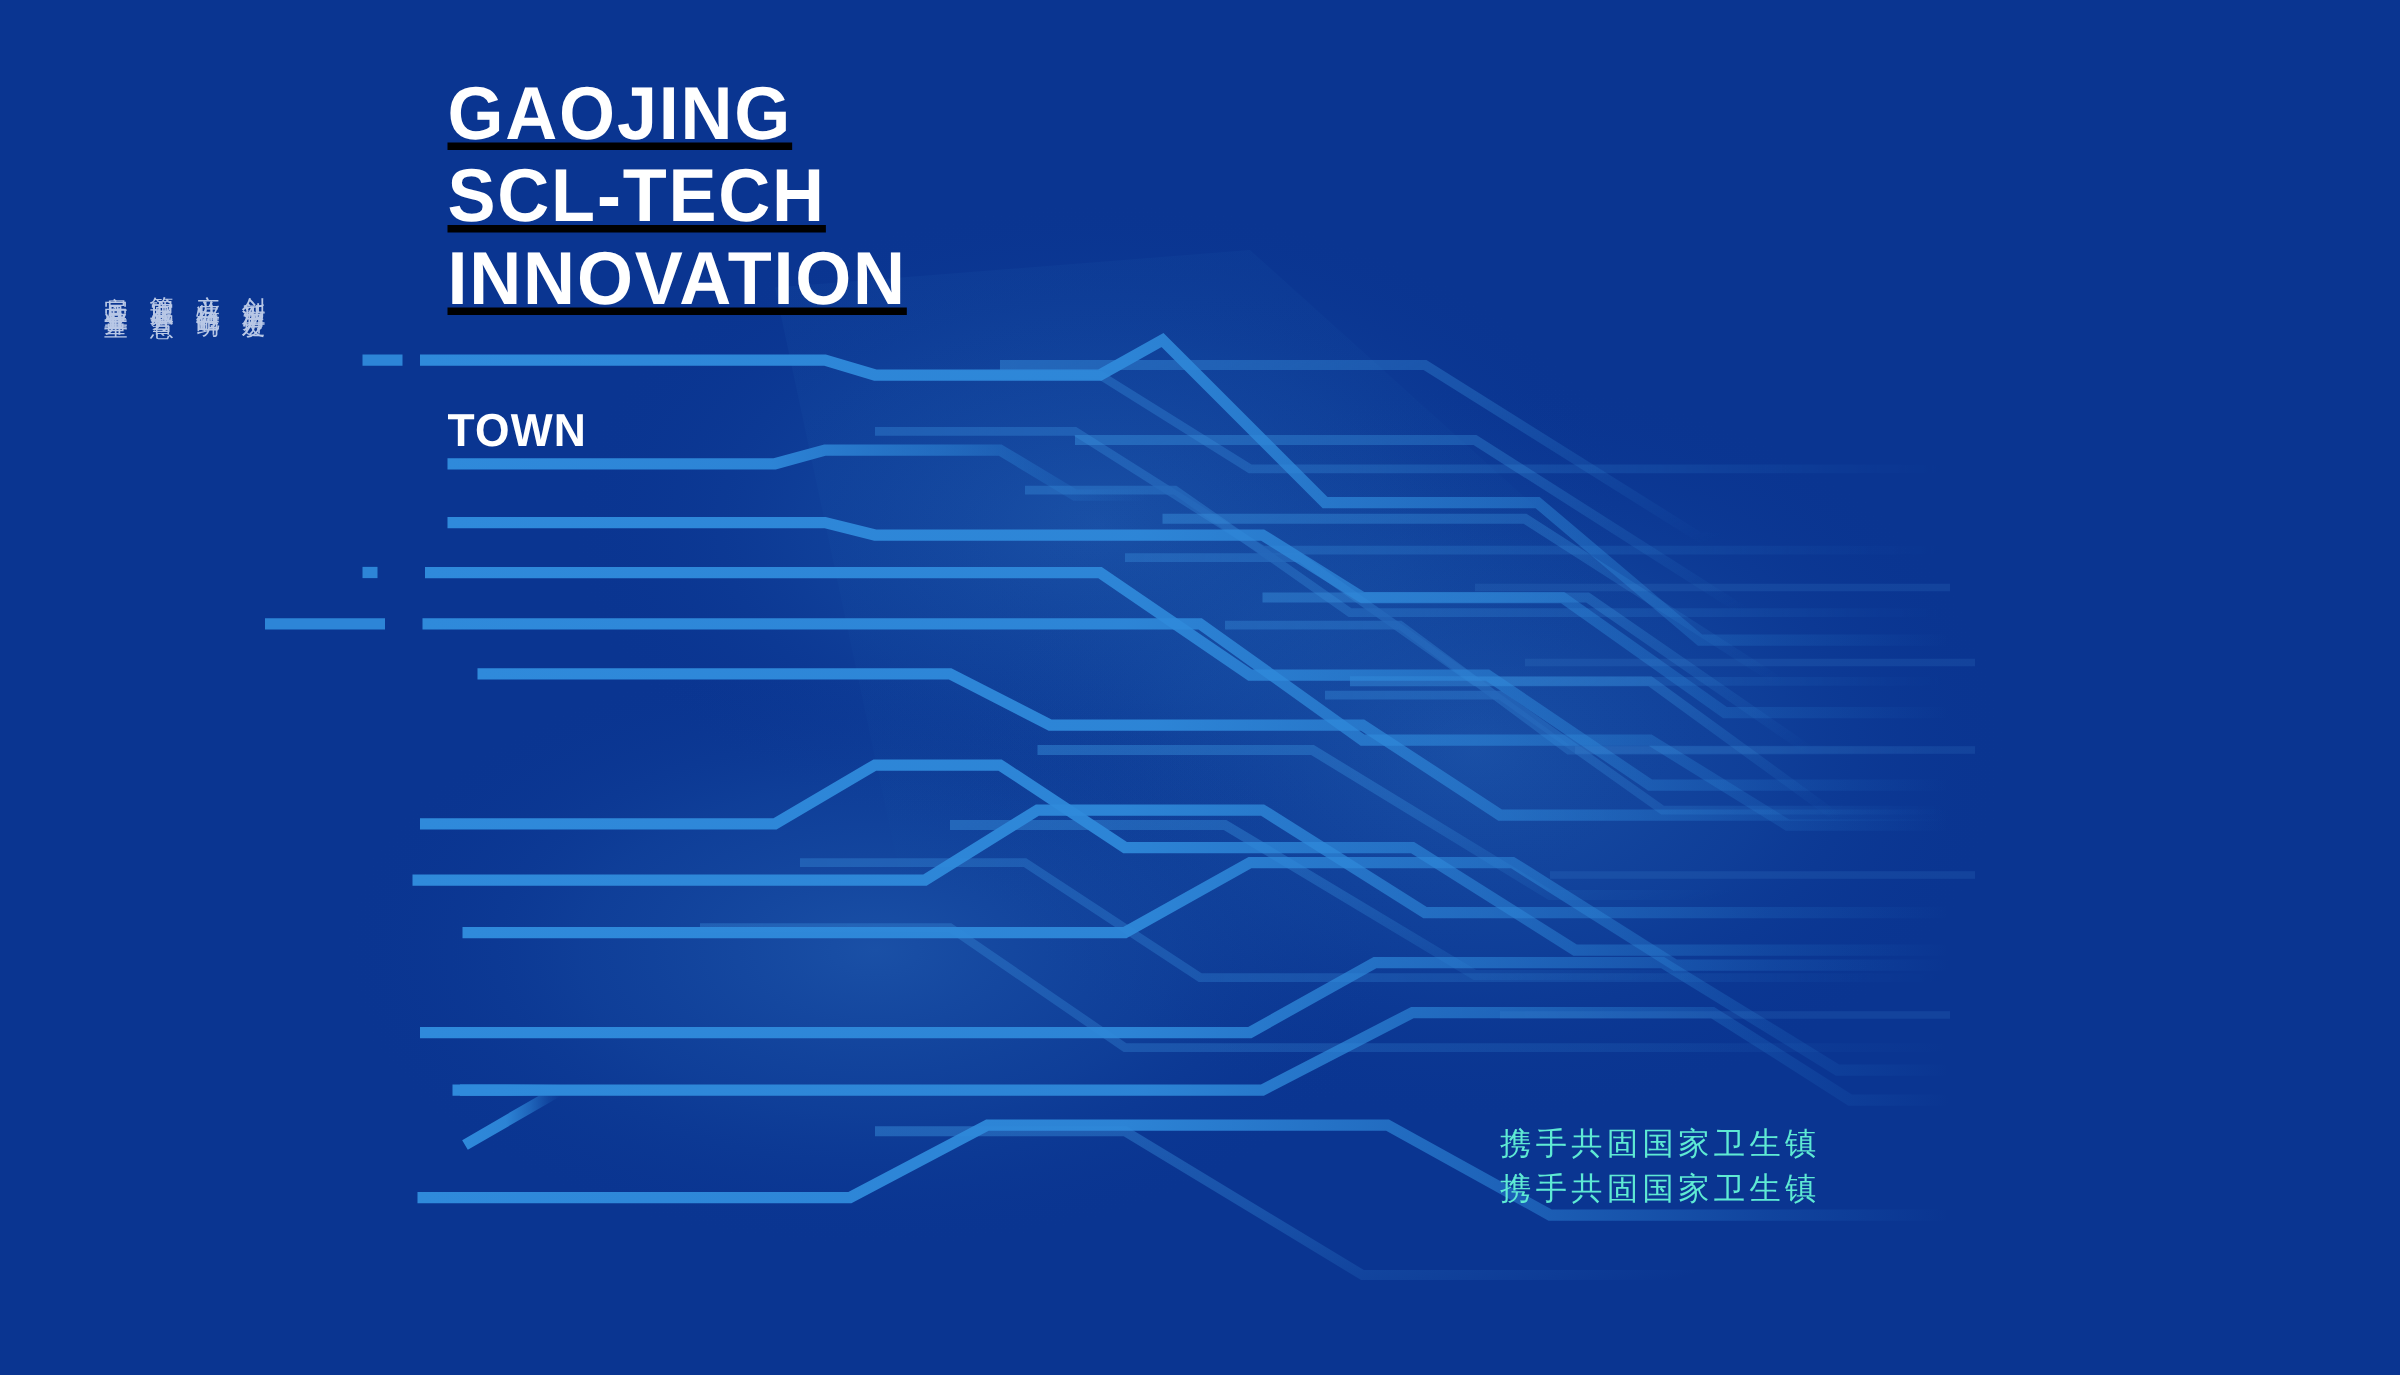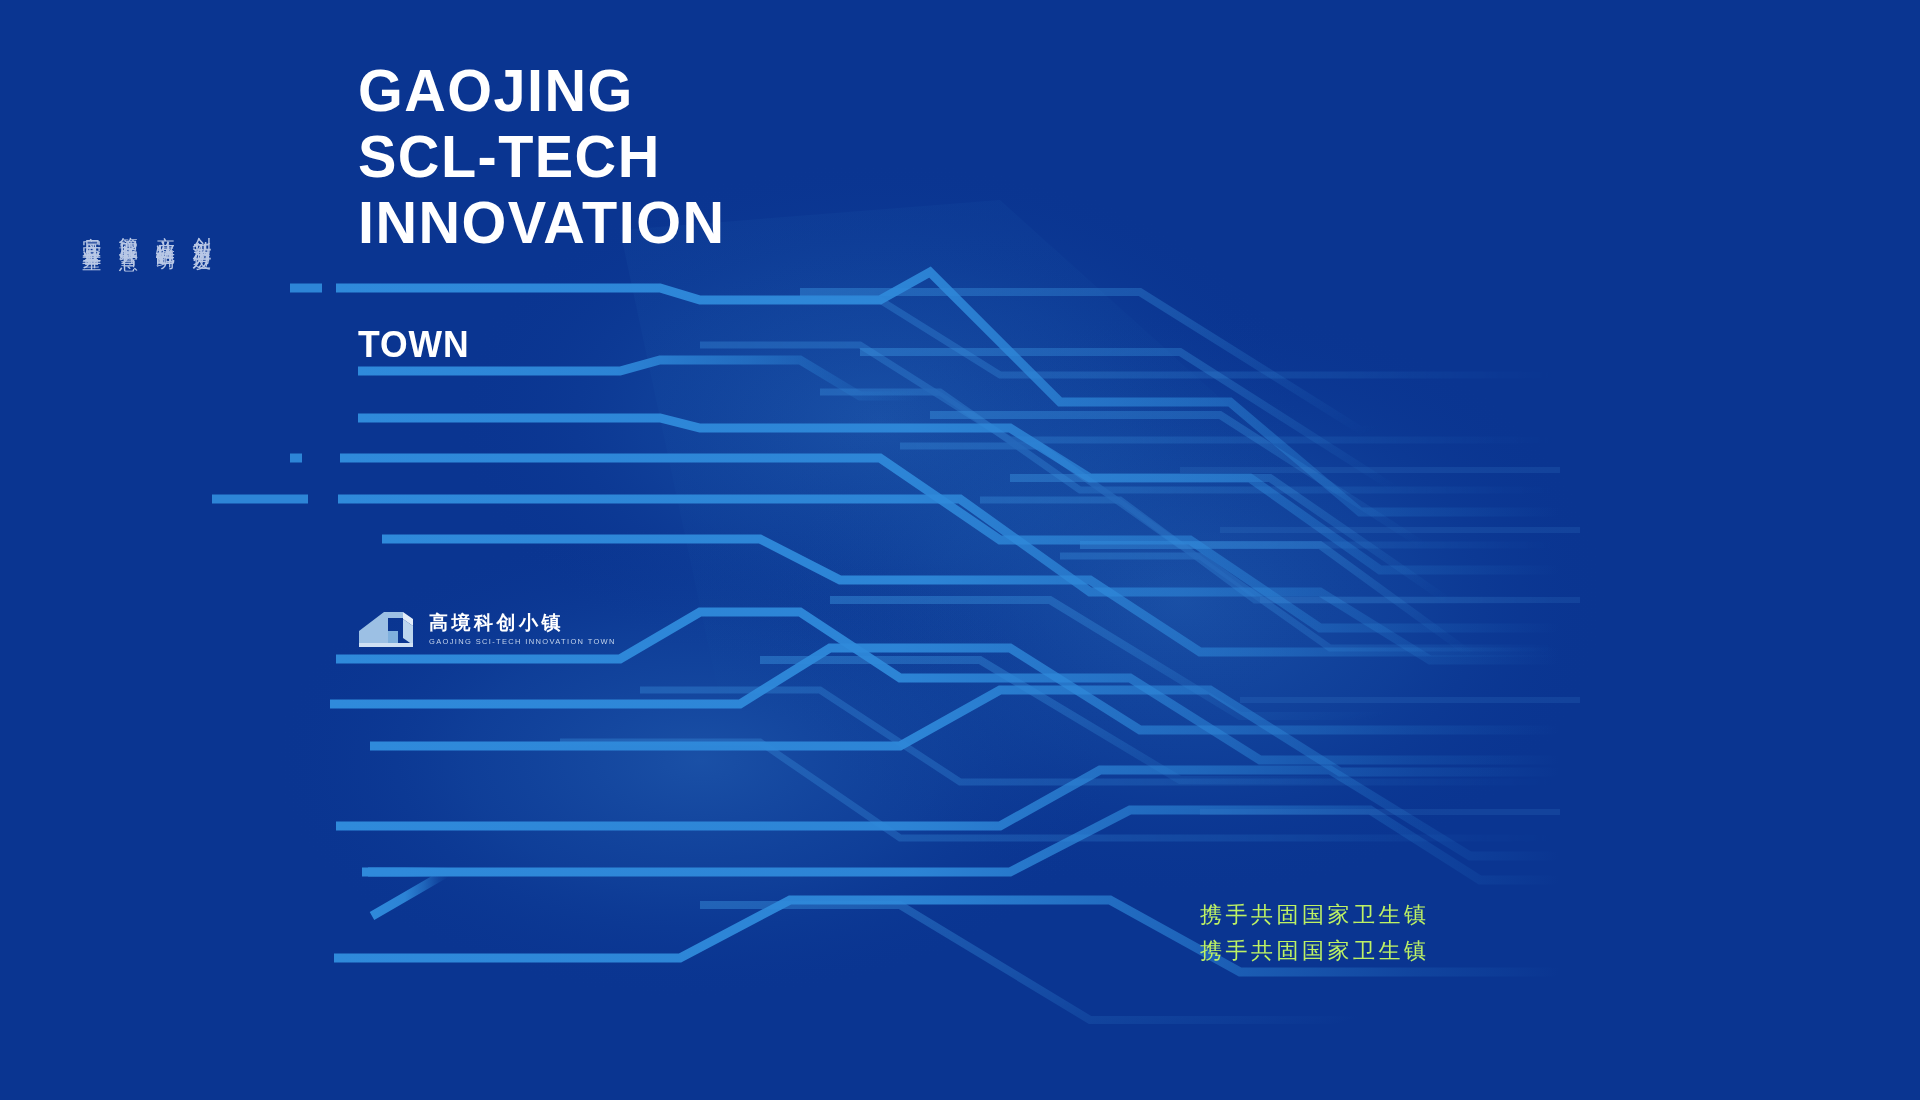--- a/index.html
+++ b/index.html
@@ -46,20 +46,21 @@
     font-family: "DejaVu Sans", "Liberation Sans", sans-serif;
     white-space: nowrap;
   }
 
   
   #headline {
     position: absolute;
     left: 358px;
     top: 58px;
     z-index: 8;
+    text-decoration: underline;
   }
   .headline-line {
     color: #ffffff;
     font-family: "Liberation Sans", "DejaVu Sans", sans-serif;
     font-weight: 700;
     font-size: 60px;
     line-height: 66px;
     letter-spacing: 1.5px;
     transform: scaleX(0.96);
     transform-origin: left center;
@@ -124,23 +125,23 @@
   }
 
   
   #bottom-slogan {
     position: absolute;
     left: 1200px;
     top: 897px;
     z-index: 9;
   }
   .bottom-slogan-line {
-    color: #bef264;
+    color: #5eead4;
     font-family: "DejaVu Sans", "Liberation Sans", sans-serif;
-    font-size: 22px;
+    font-size: 25px;
     line-height: 36px;
     letter-spacing: 3.5px;
     white-space: nowrap;
   }
 </style>
 </head>
 <body>
 
 <div id="poster">
 
@@ -268,33 +269,19 @@
   </div>
 
   <div id="headline">
     <div class="headline-line">GAOJING</div>
     <div class="headline-line">SCL-TECH</div>
     <div class="headline-line">INNOVATION</div>
   </div>
 
   <div id="town-word">TOWN</div>
 
-  <div id="logo-lockup">
-    <svg id="logo-mark" viewBox="0 0 62 48" xmlns="http://www.w3.org/2000/svg">
-
-      <path d="M3 38 L3 26 L28 7 L47 7 L47 13 L32 13 L32 38 Z" fill="#9cc0e4"></path>
-      <path d="M28 7 L47 7 L57 14 L57 21 L47 14 L47 7 Z" fill="#e4eef9"></path>
-      <path d="M47 14 L57 21 L57 40 L47 33 Z" fill="#bcd6ee"></path>
-      <path d="M32 26 L42 26 L42 38 L32 38 Z" fill="#7fb0dd"></path>
-      <rect x="3" y="38" width="54" height="4" fill="#cfe0f3"></rect>
-    </svg>
-    <div id="logo-text-block">
-      <div id="logo-cn">高境科创小镇</div>
-      <div id="logo-en">GAOJING SCI-TECH INNOVATION TOWN</div>
-    </div>
-  </div>
 
   <div id="bottom-slogan">
     <div class="bottom-slogan-line">携手共固国家卫生镇</div>
     <div class="bottom-slogan-line">携手共固国家卫生镇</div>
   </div>
 
 </div>
 
 </body></html>

